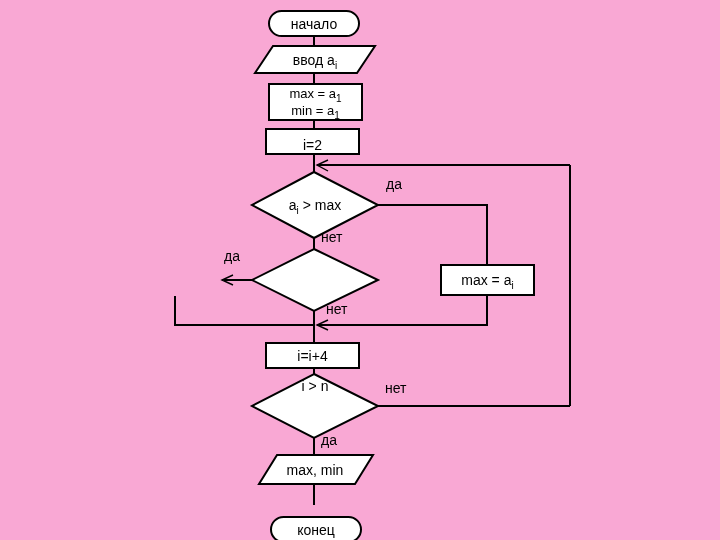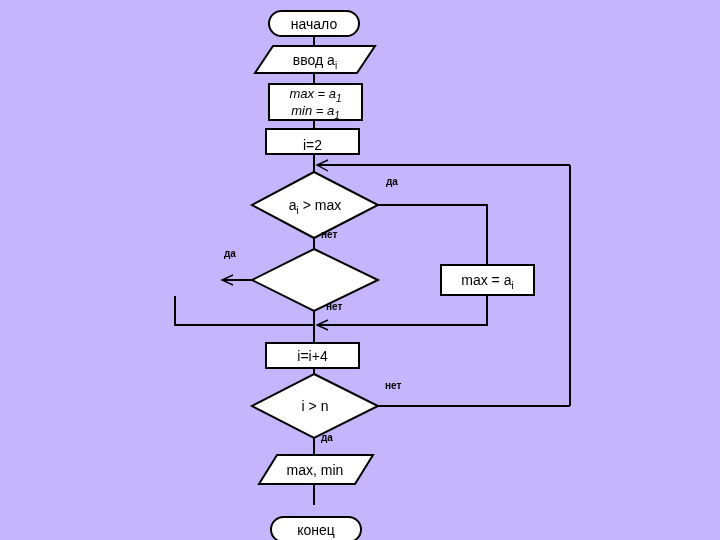--- a/index.html
+++ b/index.html
@@ -10,21 +10,21 @@
   body {
     width: 720px;
     height: 540px;
     font-family: "Liberation Sans", sans-serif;
     color: #000;
   }
   .canvas {
     position: relative;
     width: 720px;
     height: 540px;
-    background: #c4b5fd;
+    background: #f9a8d4;
     overflow: hidden;
   }
   svg.layer {
     position: absolute;
     left: 0;
     top: 0;
     width: 720px;
     height: 540px;
   }
   .shape {
@@ -48,31 +48,30 @@
     align-items: center;
     justify-content: center;
     font-size: 14px;
     color: #000000;
     white-space: nowrap;
     background: transparent;
     pointer-events: none;
   }
   .edge-label {
     position: absolute;
-    font-size: 10px;
+    font-size: 14px;
     color: #000000;
     white-space: nowrap;
-    font-weight: bold;
   }
   sub {
     font-size: 10px;
     line-height: 0;
     vertical-align: -4px;
   }
-  .tline { text-align: left; font-style: italic; }
+  .tline { text-align: left; }
 </style>
 </head>
 <body>
 
 <div class="canvas">
 
   <svg class="layer" viewBox="0 0 720 540" xmlns="http://www.w3.org/2000/svg">
 
     <g stroke="#000000" stroke-width="2" fill="none">
       <path d="M314 22 L314 505"></path>
@@ -124,21 +123,21 @@
 
 
   <div class="shape" style="left:440px; top:264px; width:95px; height:32px;">
     <span><span>max = a</span><sub>i</sub></span>
   </div>
 
   <div class="shape" style="left:265px; top:342px; width:95px; height:27px;">
     <span>i=i+4</span>
   </div>
 
-  <div class="overlay-label" style="left:252px; top:374px; width:126px; height:64px;">
+  <div class="overlay-label" style="left:252px; top:354px; width:126px; height:64px;">
     <span>i &gt; n</span>
   </div>
 
   <div class="overlay-label" style="left:258px; top:455px; width:114px; height:29px;">
     <span>max, min</span>
   </div>
 
   <div class="shape terminator" style="left:270px; top:516px; width:92px; height:27px;justify-content:center;">
     <span>конец</span>
   </div>

